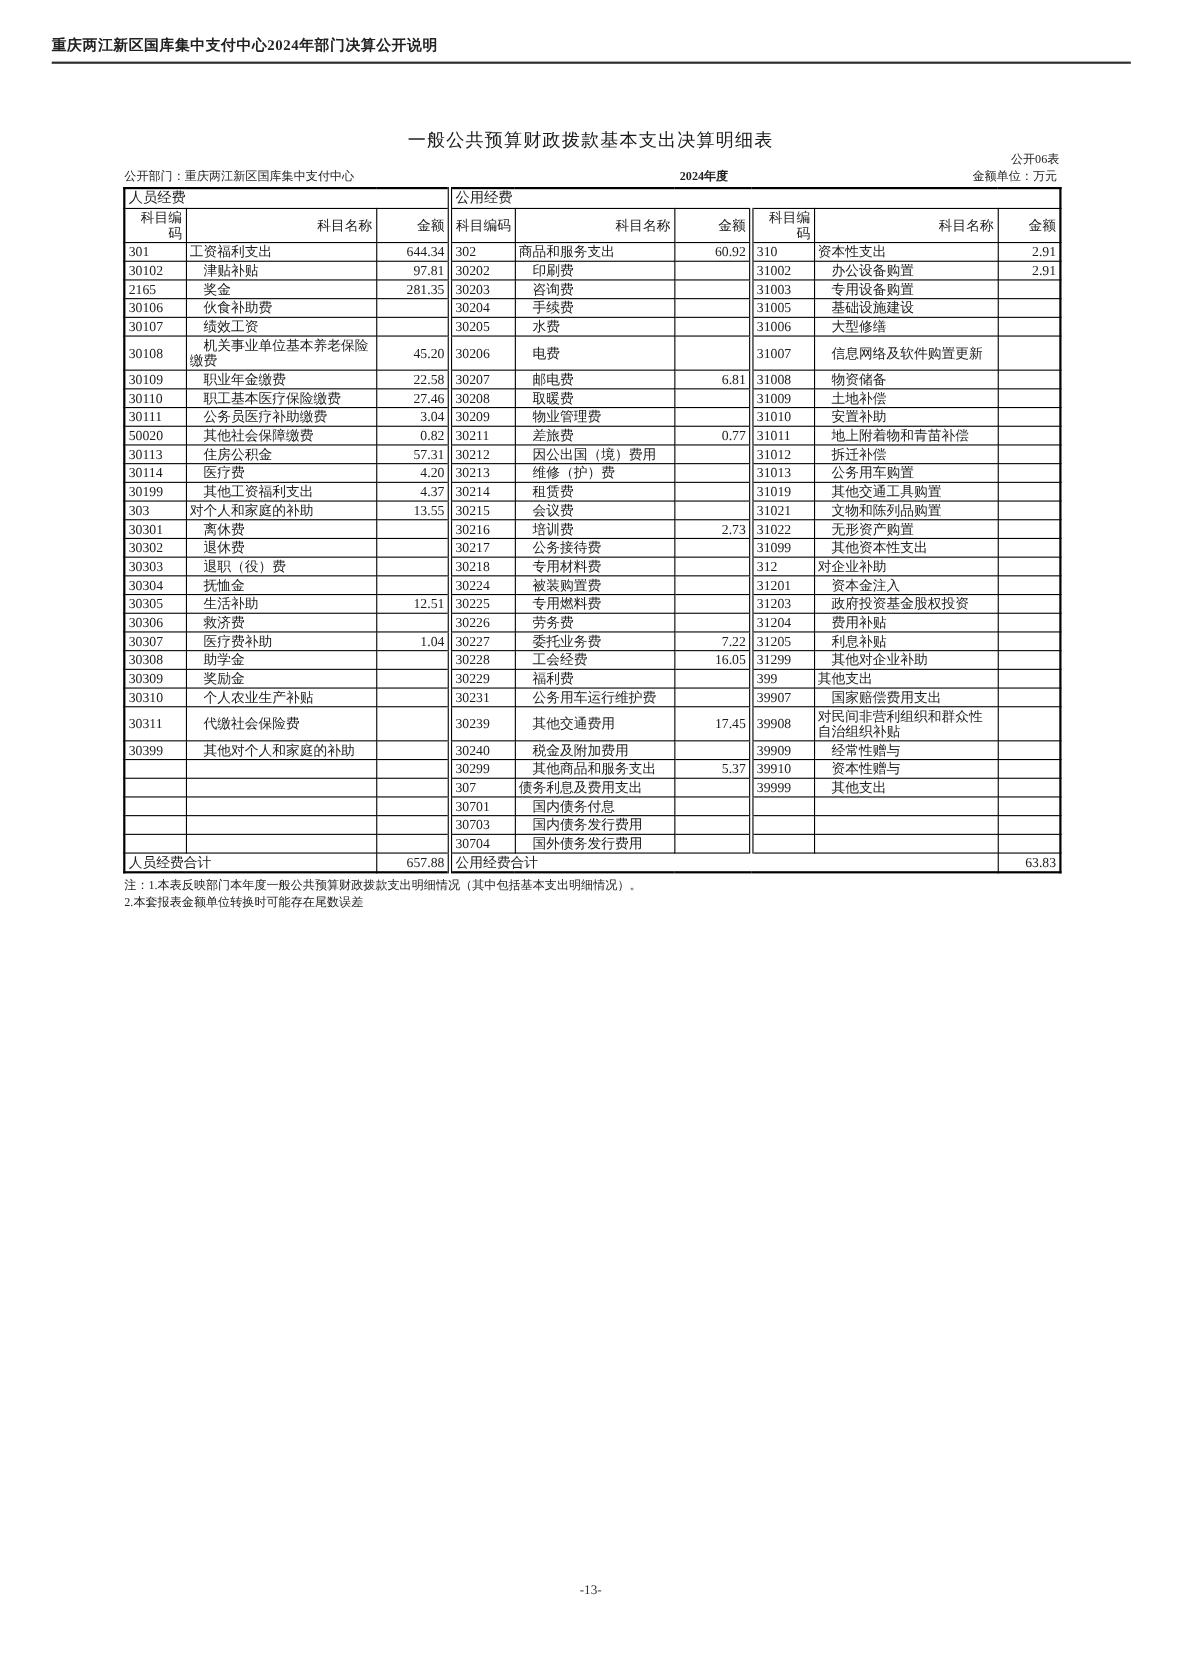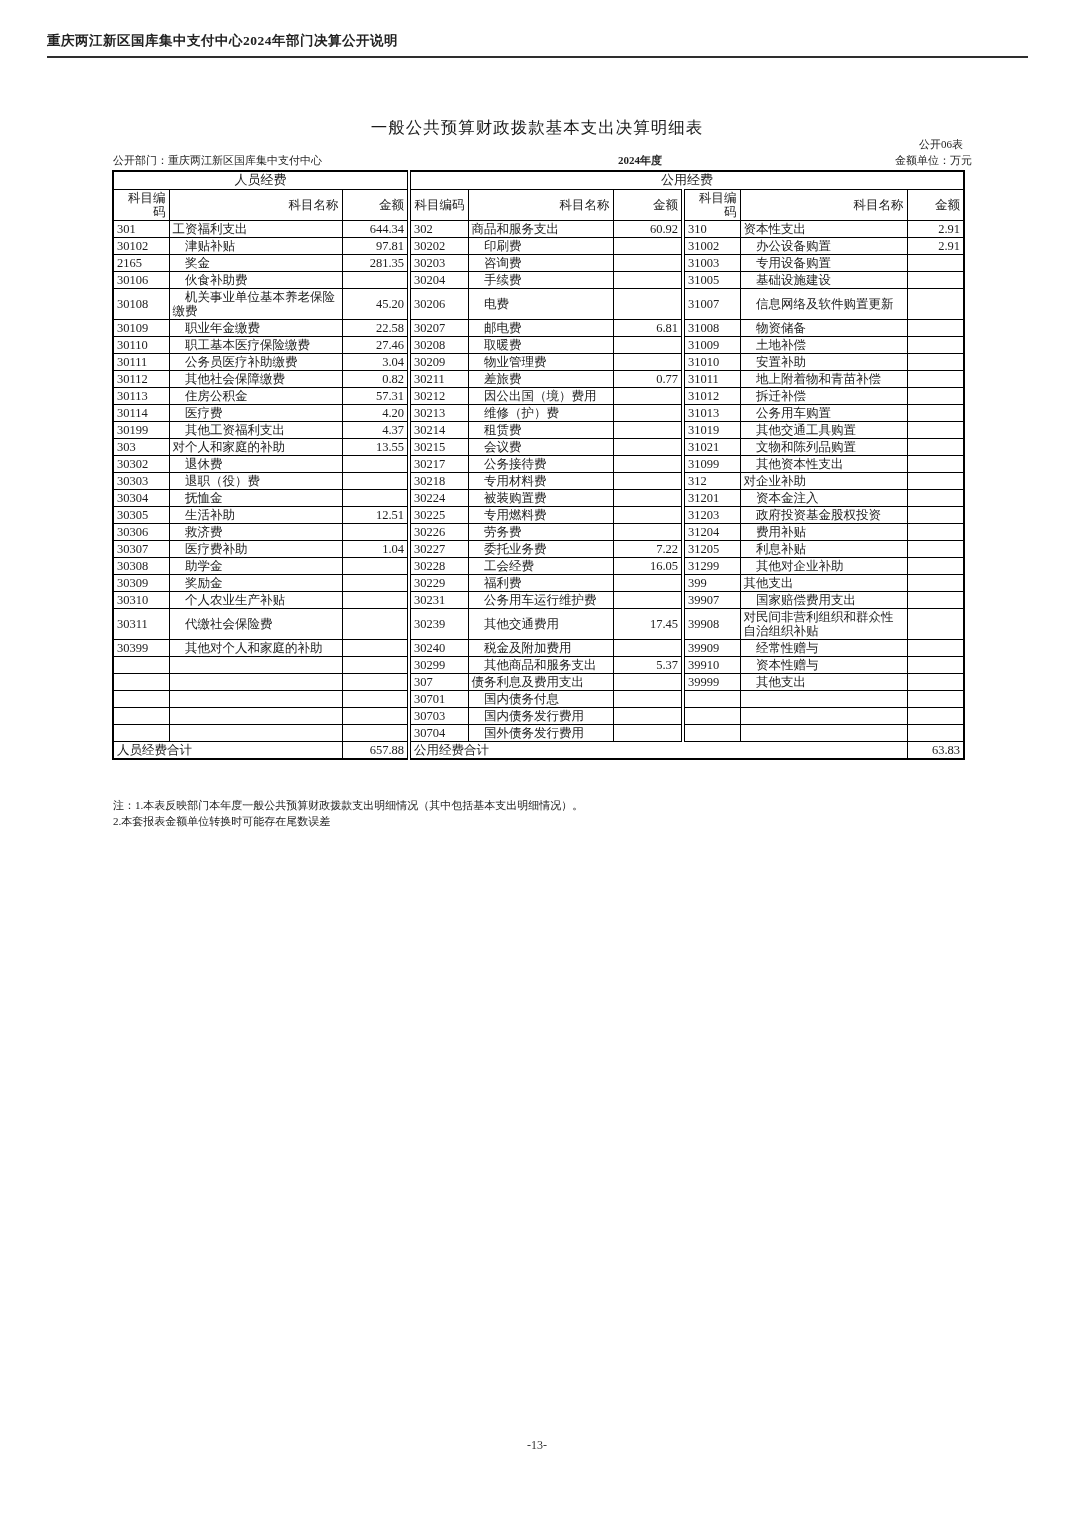--- a/index.html
+++ b/index.html
@@ -23,38 +23,38 @@
   .title {
     position: absolute; left: 0; top: 117px; width: 100%;
     text-align: center; font-size: 16.5px; letter-spacing: 1px; color: #1a1a1a;
   }
   .table-code {
     position: absolute; top: 137px; right: 111px;
     font-size: 11px; color: #222;
   }
   .meta-dept { position: absolute; left: 113px; top: 153px; font-size: 11px; }
   .meta-year { position: absolute; left: 640px; top: 153px; transform: translateX(-50%); font-size: 11px; font-weight: bold; }
-  .meta-unit { position: absolute; right: 102px; top: 153px; font-size: 11px; }
+  .meta-unit { position: absolute; right: 113px; top: 153px; font-size: 11px; }
 
   table.fiscal {
     position: absolute; left: 112px; top: 170px; width: 851px;
     border-collapse: collapse; table-layout: fixed;
     font-size: 12.5px; color: #1c1c1c;
     border: 2px solid #000;
   }
   table.fiscal th, table.fiscal td {
     border: 1px solid #000;
     padding: 1px 3px;
     line-height: 14px;
     height: 13px;
     overflow: hidden;
     font-weight: normal;
     vertical-align: middle;
   }
-  table.fiscal thead tr.group-row th { height: 18px; text-align: center; font-size: 13px; }
+  table.fiscal thead tr.group-row th { height: 18px; text-align: left; font-size: 13px; }
   table.fiscal thead tr.cols-row th { height: 30px; text-align: right; }
   .gb { border-left: 4px double #000 !important; }
   td.code { text-align: left; padding-left: 2px; }
   td.name { text-align: left; white-space: pre-wrap; }
   td.amt  { text-align: right; padding-right: 3px; }
   td.total-label { text-align: left; margin-left: 36px; }
 
   .notes {
     position: absolute; left: 113px; top: 797px; width: 860px;
     font-size: 11px; line-height: 16px; color: #222;
@@ -147,20 +147,31 @@
           <td class="name">　伙食补助费</td>
           <td class="amt"></td>
           <td class="code gb">30204</td>
           <td class="name">　手续费</td>
           <td class="amt"></td>
           <td class="code gb">31005</td>
           <td class="name">　基础设施建设</td>
           <td class="amt"></td>
         </tr>
         <tr>
+          <td class="code">30107</td>
+          <td class="name">　绩效工资</td>
+          <td class="amt"></td>
+          <td class="code gb">30205</td>
+          <td class="name">　水费</td>
+          <td class="amt"></td>
+          <td class="code gb">31006</td>
+          <td class="name">　大型修缮</td>
+          <td class="amt"></td>
+        </tr>
+        <tr>
           <td class="code">30108</td>
           <td class="name">　机关事业单位基本养老保险缴费</td>
           <td class="amt">45.20</td>
           <td class="code gb">30206</td>
           <td class="name">　电费</td>
           <td class="amt"></td>
           <td class="code gb">31007</td>
           <td class="name">　信息网络及软件购置更新</td>
           <td class="amt"></td>
         </tr>
@@ -191,21 +202,21 @@
           <td class="name">　公务员医疗补助缴费</td>
           <td class="amt">3.04</td>
           <td class="code gb">30209</td>
           <td class="name">　物业管理费</td>
           <td class="amt"></td>
           <td class="code gb">31010</td>
           <td class="name">　安置补助</td>
           <td class="amt"></td>
         </tr>
         <tr>
-          <td class="code">30112</td>
+          <td class="code">50020</td>
           <td class="name">　其他社会保障缴费</td>
           <td class="amt">0.82</td>
           <td class="code gb">30211</td>
           <td class="name">　差旅费</td>
           <td class="amt">0.77</td>
           <td class="code gb">31011</td>
           <td class="name">　地上附着物和青苗补偿</td>
           <td class="amt"></td>
         </tr>
         <tr>
@@ -243,20 +254,31 @@
         </tr>
         <tr>
           <td class="code">303</td>
           <td class="name">对个人和家庭的补助</td>
           <td class="amt">13.55</td>
           <td class="code gb">30215</td>
           <td class="name">　会议费</td>
           <td class="amt"></td>
           <td class="code gb">31021</td>
           <td class="name">　文物和陈列品购置</td>
+          <td class="amt"></td>
+        </tr>
+        <tr>
+          <td class="code">30301</td>
+          <td class="name">　离休费</td>
+          <td class="amt"></td>
+          <td class="code gb">30216</td>
+          <td class="name">　培训费</td>
+          <td class="amt">2.73</td>
+          <td class="code gb">31022</td>
+          <td class="name">　无形资产购置</td>
           <td class="amt"></td>
         </tr>
         <tr>
           <td class="code">30302</td>
           <td class="name">　退休费</td>
           <td class="amt"></td>
           <td class="code gb">30217</td>
           <td class="name">　公务接待费</td>
           <td class="amt"></td>
           <td class="code gb">31099</td>

